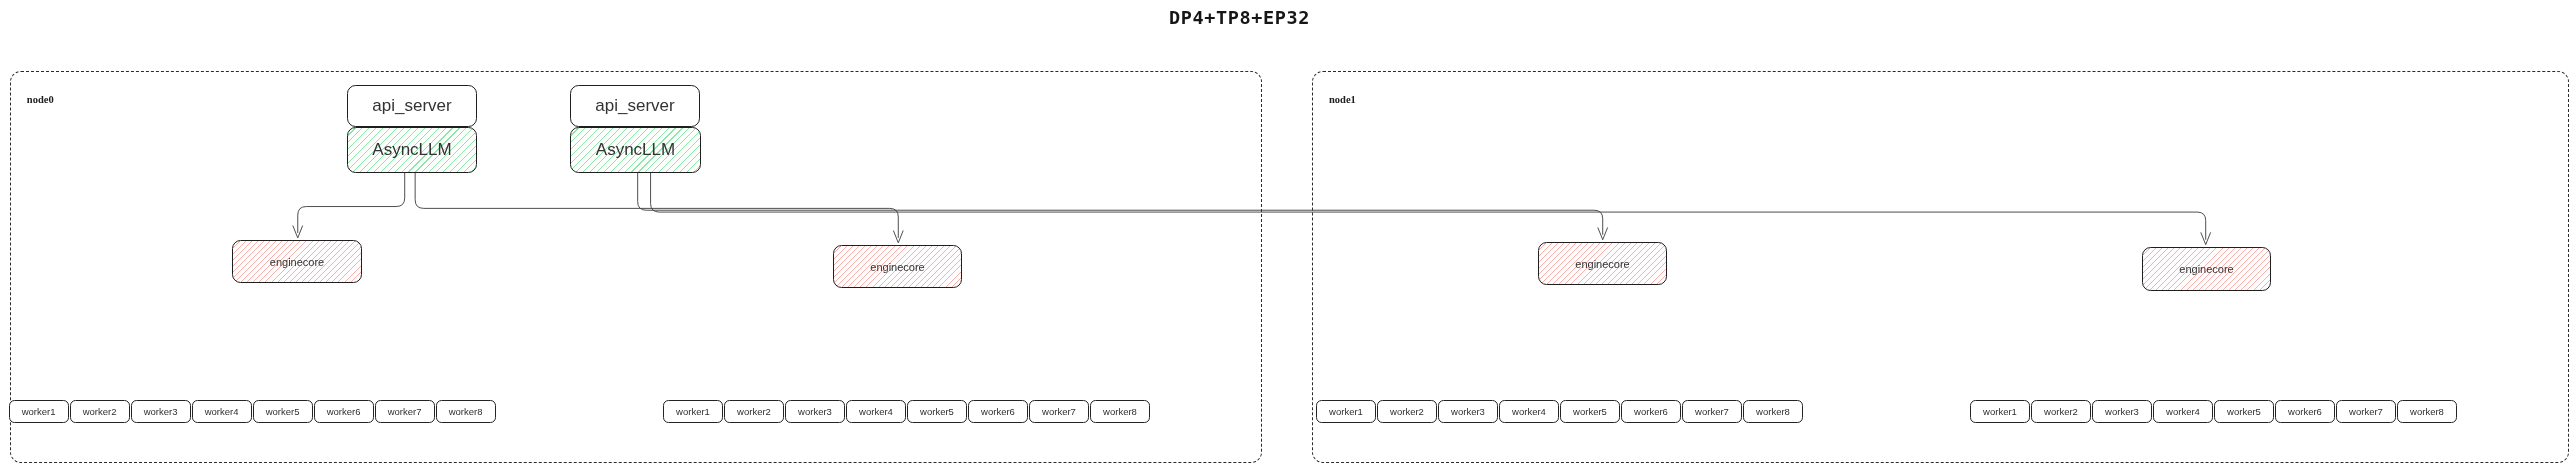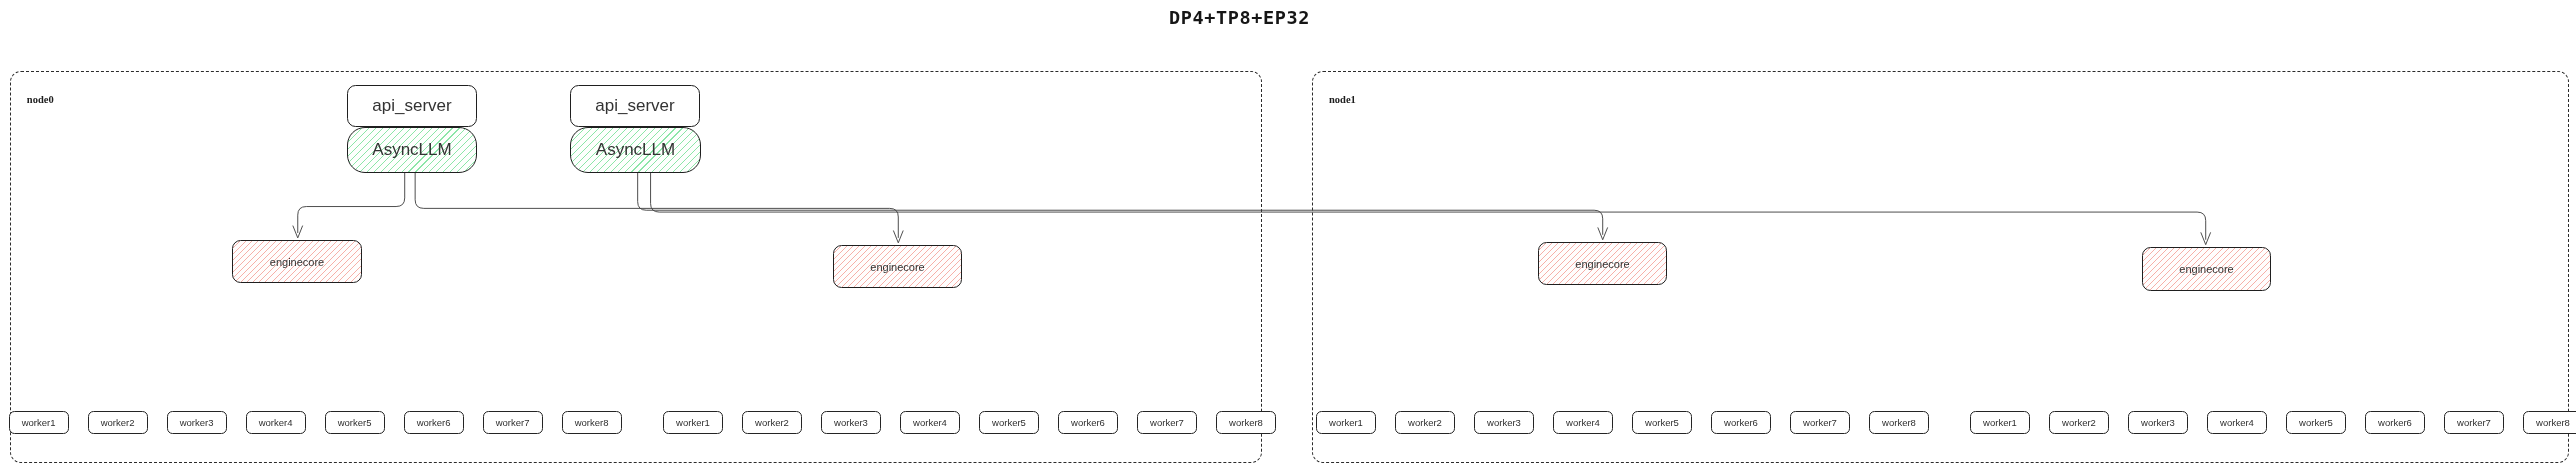--- a/index.html
+++ b/index.html
@@ -30,37 +30,36 @@
     font-family:Liberation Serif, serif;font-size:10.5px;font-weight:bold;color:#1d1d1d;margin-top:8px;
   }
   .box{
     position:absolute;display:flex;align-items:center;justify-content:center;
     border:1.4px solid var(--border);border-radius:8.6px;background:#ffffff;
     font-size:17px;color:#333;
   }
   .async{
     background-color:#fdfffd;
     background-image:repeating-linear-gradient(135deg,var(--green) 0 0.8px,transparent 0.8px 4.9px);
-    border-radius:18px;
   }
   .engine{
     background-color:#fffdfd;
     background-image:repeating-linear-gradient(135deg,var(--red) 0 0.7px,transparent 0.7px 4.3px);
     font-size:11px;
   }
   #api1{left:347px;top:85px;width:130px;height:42px;}
   #alm1{left:347px;top:127px;width:130px;height:46px;}
   #api2{left:570px;top:85px;width:130px;height:42px;}
   #alm2{left:570px;top:127px;width:131px;height:46px;}
   #ec1{left:232px;top:240px;width:130px;height:43px;}
   #ec2{left:833px;top:245px;width:129px;height:43px;}
   #ec3{left:1538px;top:242px;width:129px;height:43px;}
   #ec4{left:2142px;top:247px;width:129px;height:44px;}
   .worker-row{
-    position:absolute;top:411px;display:flex;gap:19px;
+    position:absolute;top:400px;display:flex;gap:1px;
   }
   #wg0{left:8.6px;}
   #wg1{left:663px;}
   #wg2{left:1316px;}
   #wg3{left:1970px;}
   .worker{
     width:60px;height:23.4px;border:1.2px solid #242424;border-radius:5.5px;background:#ffffff;
     display:flex;align-items:center;justify-content:center;
     font-size:9.5px;color:#2e2e2e;white-space:nowrap;
   }

